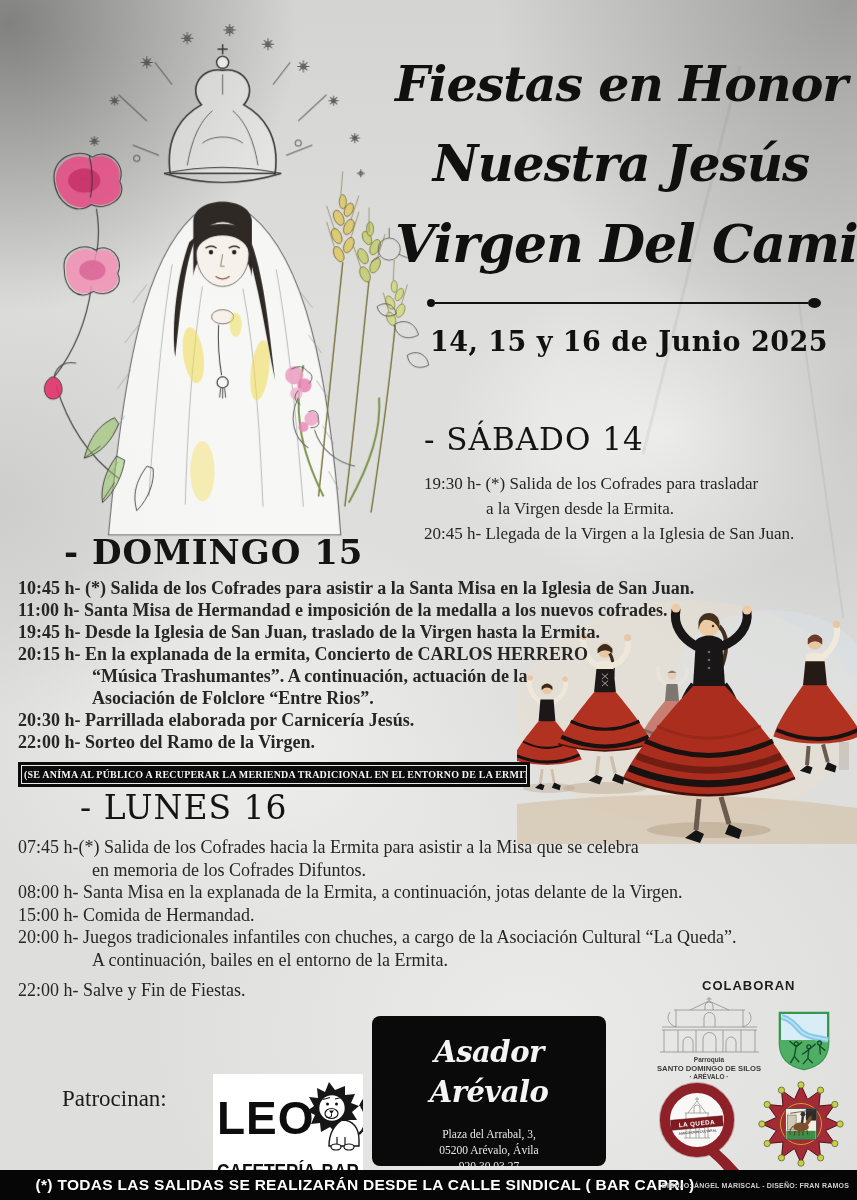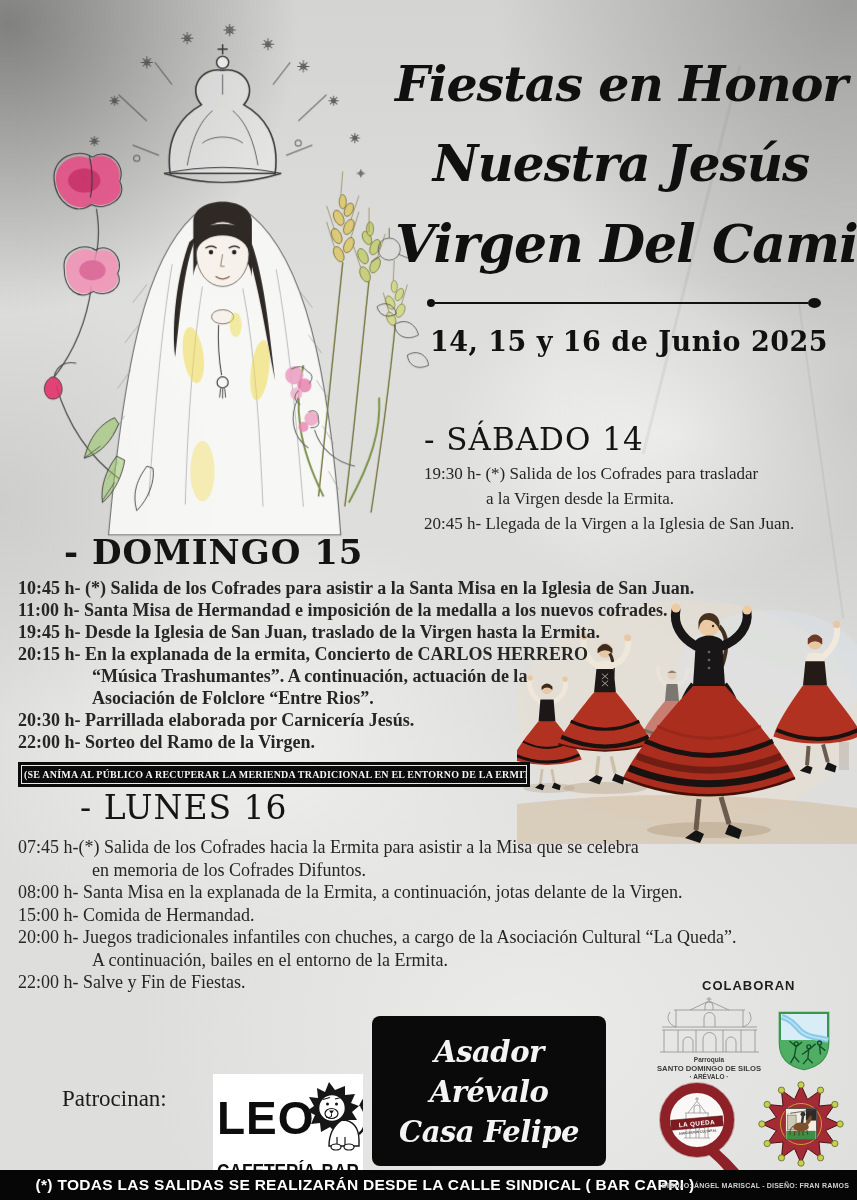--- a/index.html
+++ b/index.html
@@ -31,24 +31,24 @@
   .divider .dotL{width:8px;height:8px;border-radius:50%;background:#111;}
   .divider .rule{flex:1;height:2.5px;background:#111;}
   .divider .dotR{width:13px;height:10px;border-radius:50%;background:#111;}
   .date-line{margin-top:18px;font-family:"DejaVu Serif", serif;font-weight:700;
     font-size:27px;color:#111;letter-spacing:.5px;white-space:nowrap;margin-left:16px;}
 
   
   .day-heading{font-family:"DejaVu Serif", serif;color:#141414;letter-spacing:1px;white-space:nowrap;}
   .sched-line{white-space:nowrap;color:#262626;}
   .indent{margin-left:74px;}
-  .gap{}
+  .gap{margin-top:8px;}
 
   #block-sabado{left:424px;top:422px;z-index:2;}
-  #block-sabado .day-heading{font-size:31px;line-height:1.1;margin-bottom:5px;}
+  #block-sabado .day-heading{font-size:31px;line-height:1.1;margin-bottom:15px;}
   #block-sabado .sched-line{font-size:17px;line-height:25px;}
   #block-sabado .indent{margin-left:62px;}
 
   #block-domingo{left:18px;top:534px;width:838px;z-index:2;font-weight:bold;}
   #block-domingo .day-heading{font-size:34px;line-height:1.08;margin:0 0 6px 46px;}
   #block-domingo .sched-line{font-size:18px;line-height:22px;}
 
   #block-lunes{left:18px;top:790px;width:838px;z-index:2;}
   #block-lunes .day-heading{font-size:33px;line-height:1.1;margin:0 0 10px 62px;}
   #block-lunes .sched-line{font-size:18px;line-height:22.5px;}
@@ -501,21 +501,20 @@
         <path d="M22.5,32 v2.5 M22.5,34.5 q-3,2 -5.5,.5" stroke="#161616" stroke-width="1" fill="none"></path>
         <ellipse cx="27" cy="65" rx="5" ry="3" fill="#fff" stroke="#161616" stroke-width="1.2"></ellipse>
         <ellipse cx="40" cy="65" rx="5" ry="3" fill="#fff" stroke="#161616" stroke-width="1.2"></ellipse>
       </g>
       <text x="75" y="104" text-anchor="middle" font-size="21" font-weight="bold" fill="#0d0d0d" textLength="142" lengthAdjust="spacingAndGlyphs">CAFETERÍA-BAR</text>
     </svg>
   </div>
 
   <div class="abs asador-box">
     <div class="asador-script asador-line1">Asador Arévalo</div>
-    <div class="asador-script">Casa Felipe</div>
     <div class="asador-addr">
       <div>Plaza del Arrabal, 3,</div>
       <div>05200 Arévalo, Ávila</div>
       <div>920 30 03 27</div>
     </div>
   </div>
 
   <div class="abs bottom-bar">
     <div class="bar-note">(*) TODAS LAS SALIDAS SE REALIZARÁN DESDE LA CALLE SINDICAL ( BAR CAPRI )</div>
     <div class="bar-credits">DIBUJO: ÁNGEL MARISCAL - DISEÑO: FRAN RAMOS</div>

